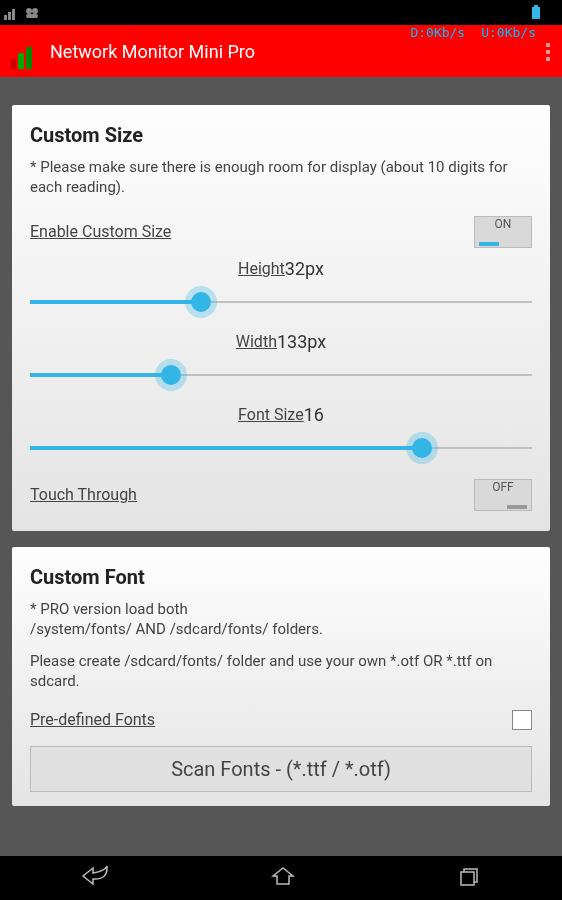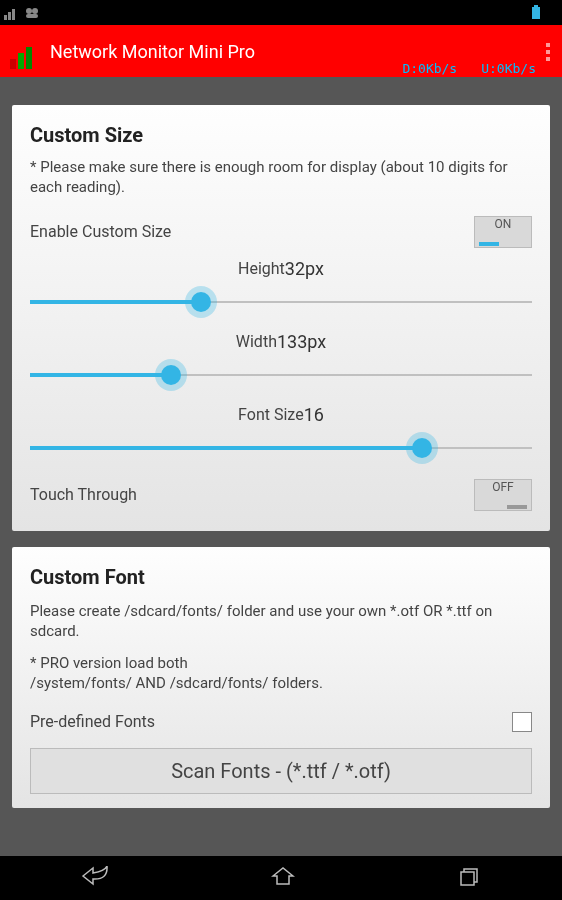--- a/index.html
+++ b/index.html
@@ -11,32 +11,32 @@
   .status-left { display: flex; gap: 6px; align-items: center; }
   .status-right { display: flex; gap: 6px; align-items: flex-start; flex-direction: column; }
   .status-right svg, .status-left svg { display: block; }
   .time { color: #33b5e5; font-size: 14px; }
 
   
   .action-bar { height: 52px; background: #ff0000; display: flex; align-items: center; color: #fff; padding: 0 6px; position: relative; }
   .app-icon { width: 36px; height: 36px; margin-right: 8px; display: flex; align-items: flex-end; justify-content: center; position: relative; }
   .app-icon .pro-label { position: absolute; top: -2px; left: -2px; font-size: 8px; font-weight: bold; color: #ff0000; background: none; letter-spacing: 0; }
   .app-title { font-size: 18px; font-weight: 400; flex: 1; }
-  .speed-indicators { position:absolute; right:26px; top:0; font-family: monospace; font-size: 13px; color: #00bfff; display: flex; gap: 24px; margin-top: 36px; }
+  .speed-indicators { position:absolute; right:26px; top:0; font-family: monospace; font-size: 13px; color: #00bfff; display: flex; gap: 16px; }
   .overflow-menu { position:absolute; right:6px; top:14px; display: flex; flex-direction: column; gap: 3px; padding: 4px 6px; }
   .overflow-menu span { width: 4px; height: 4px; background: #ff9999; border-radius: 0; }
 
   
   .content { padding: 28px 12px 0 12px; height: 865px; overflow-y: hidden; }
   .card { background: linear-gradient(180deg, #fefefe 0%, #e4e4e4 100%); padding: 18px 18px 14px 18px; margin-bottom: 16px; border-radius: 2px; }
   .card-title { font-size: 20px; font-weight: bold; color: #222; margin-bottom: 10px; }
   .card-note { font-size: 15px; color: #444; line-height: 1.35; margin-bottom: 12px; }
 
   .row { display: flex; align-items: center; justify-content: space-between; padding: 6px 0; }
-  .row-label { font-size: 16px; color: #444; }
+  .row-label { font-size: 16px; color: #444; text-decoration: underline; }
   .row-value { font-size: 18px; color: #333; }
 
   
   .toggle { width: 58px; height: 32px; background: #d9d9d9; border: 1px solid #bbb; display: flex; justify-content: center; font-size: 12px; color: #555; position: relative; }
   .toggle.on::after { content:''; position:absolute; bottom:1px; left:4px; width:20px; height:4px; background:#33b5e5; }
   .toggle.off::after { content:''; position:absolute; bottom:1px; right:4px; width:20px; height:4px; background:#999; }
 
   
   .slider-row { padding: 4px 0 10px 0; }
   .slider-head { display:flex; justify-content:center; align-items:center; margin-bottom:8px; }
@@ -157,25 +157,25 @@
     <div class="row">
       <span class="row-label">Touch Through</span>
       <div class="toggle off">
           <span>OFF</span>
         </div>
     </div>
   </div>
 
   <div class="card">
     <div class="card-title">Custom Font</div>
-    <div class="card-note" style="margin-top:12px">Please create /sdcard/fonts/ folder and use your own *.otf OR *.ttf on sdcard.</div>
     <div class="card-note">
       <span>* PRO version load both</span><br>
       <span>/system/fonts/ AND /sdcard/fonts/ folders.</span>
     </div>
+    <div class="card-note" style="margin-top:12px">Please create /sdcard/fonts/ folder and use your own *.otf OR *.ttf on sdcard.</div>
 
     <div class="row" style="margin-top:6px">
       <span class="row-label">Pre-defined Fonts</span>
       <div class="checkbox"></div>
     </div>
 
     <div class="scan-btn">
       <span>Scan Fonts - (*.ttf / *.otf)</span>
     </div>
   </div>

